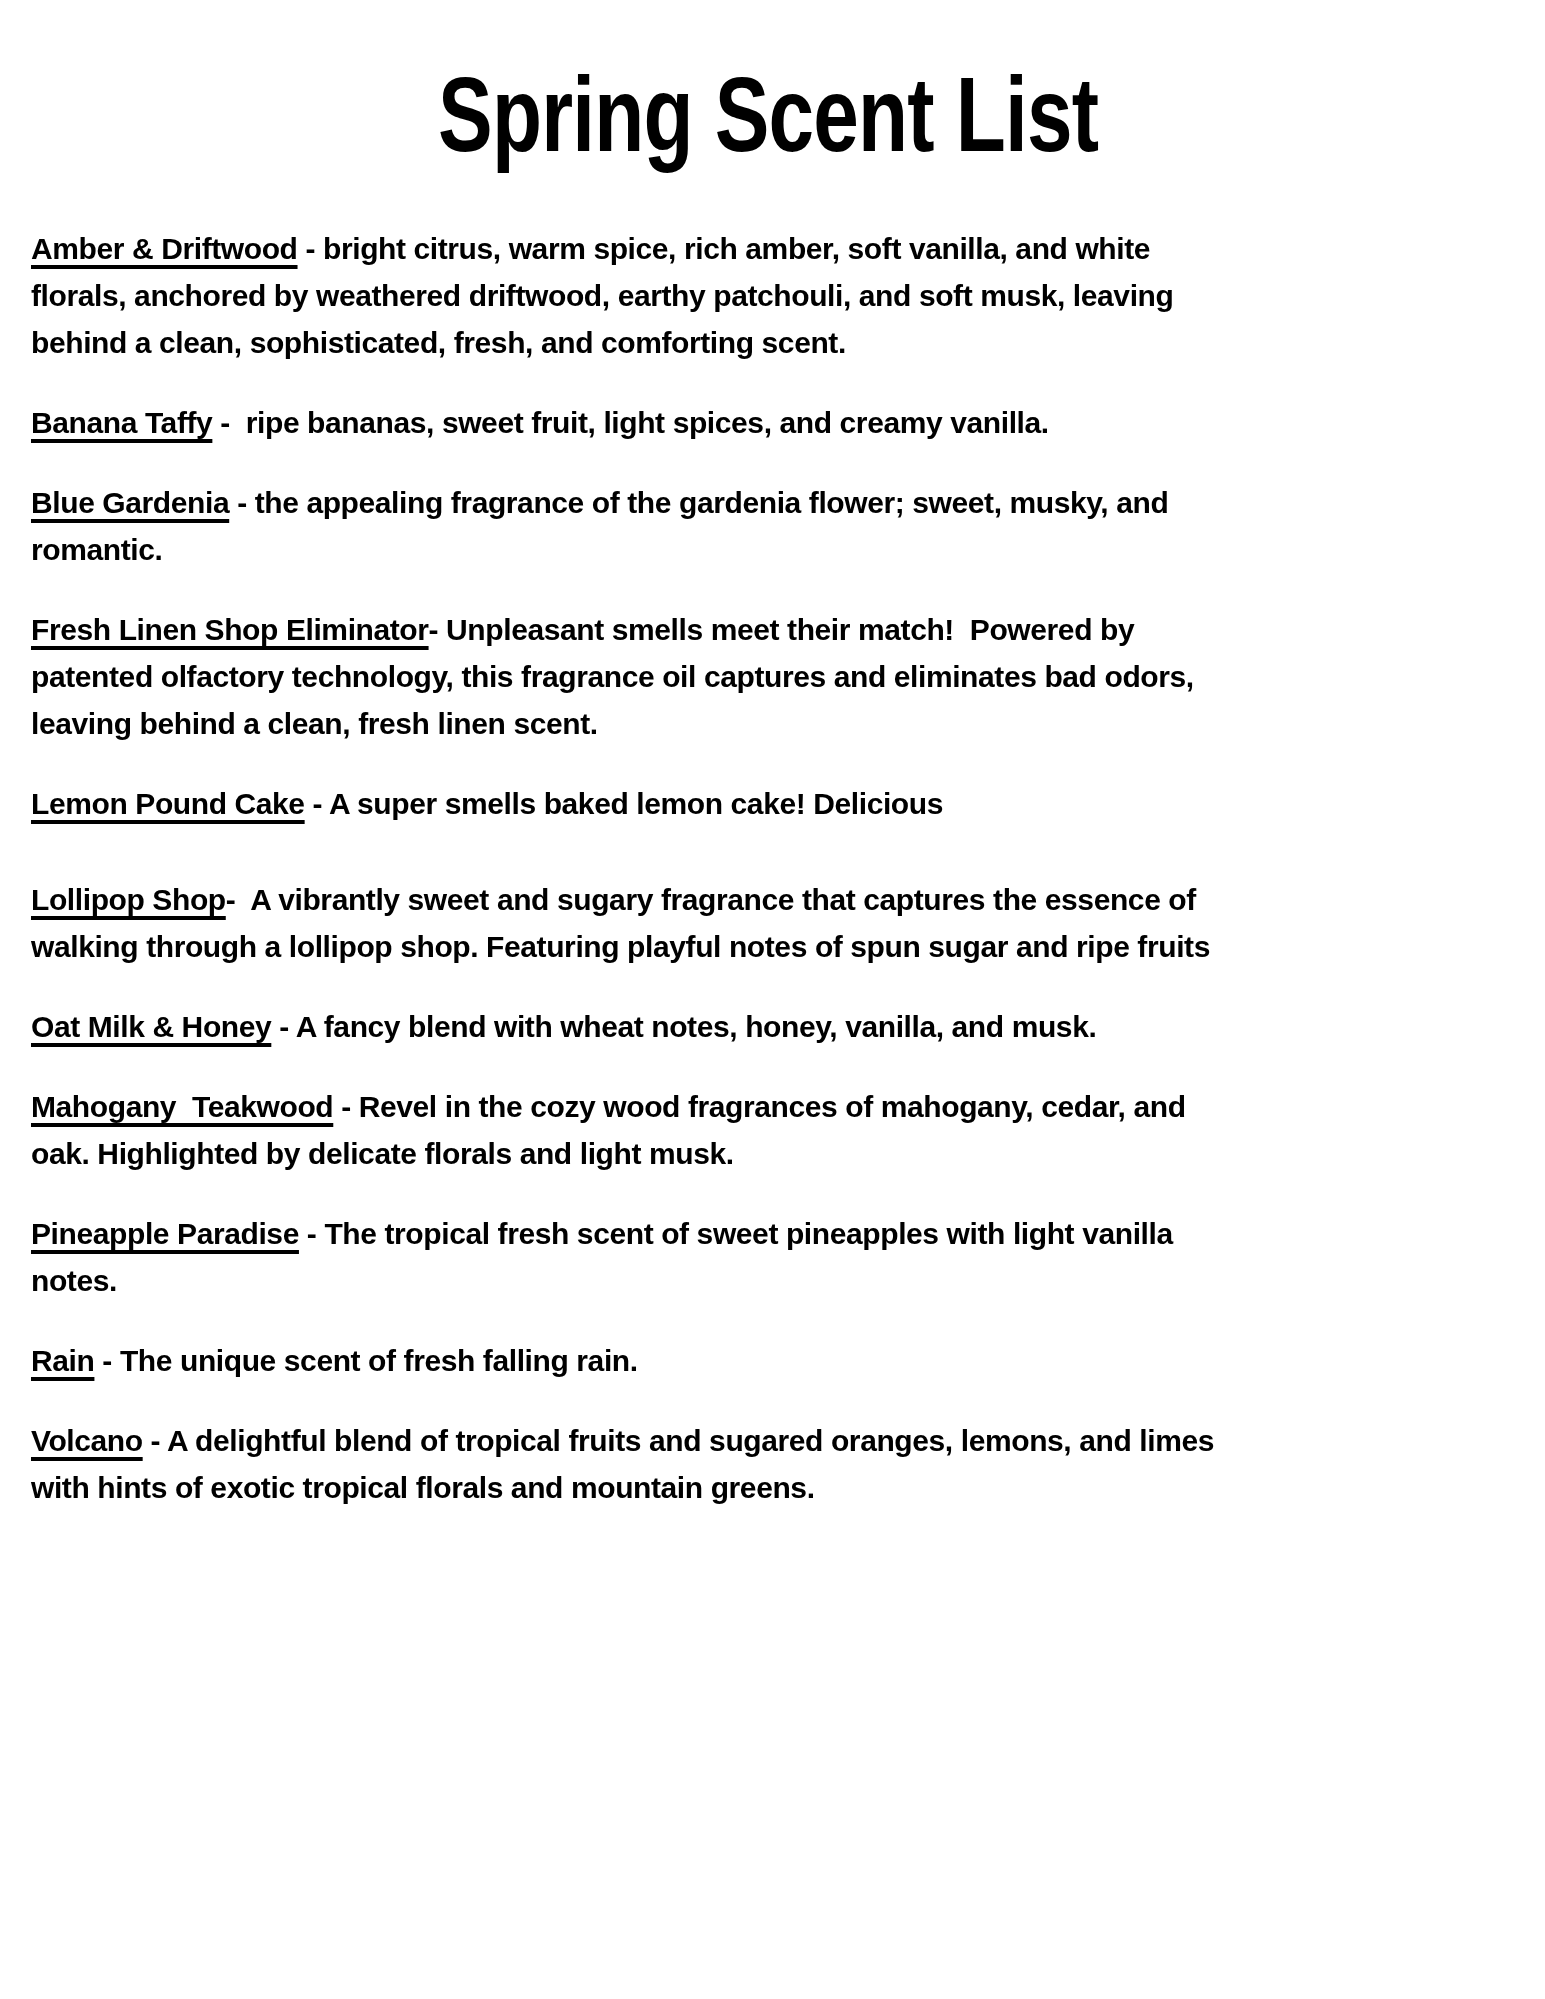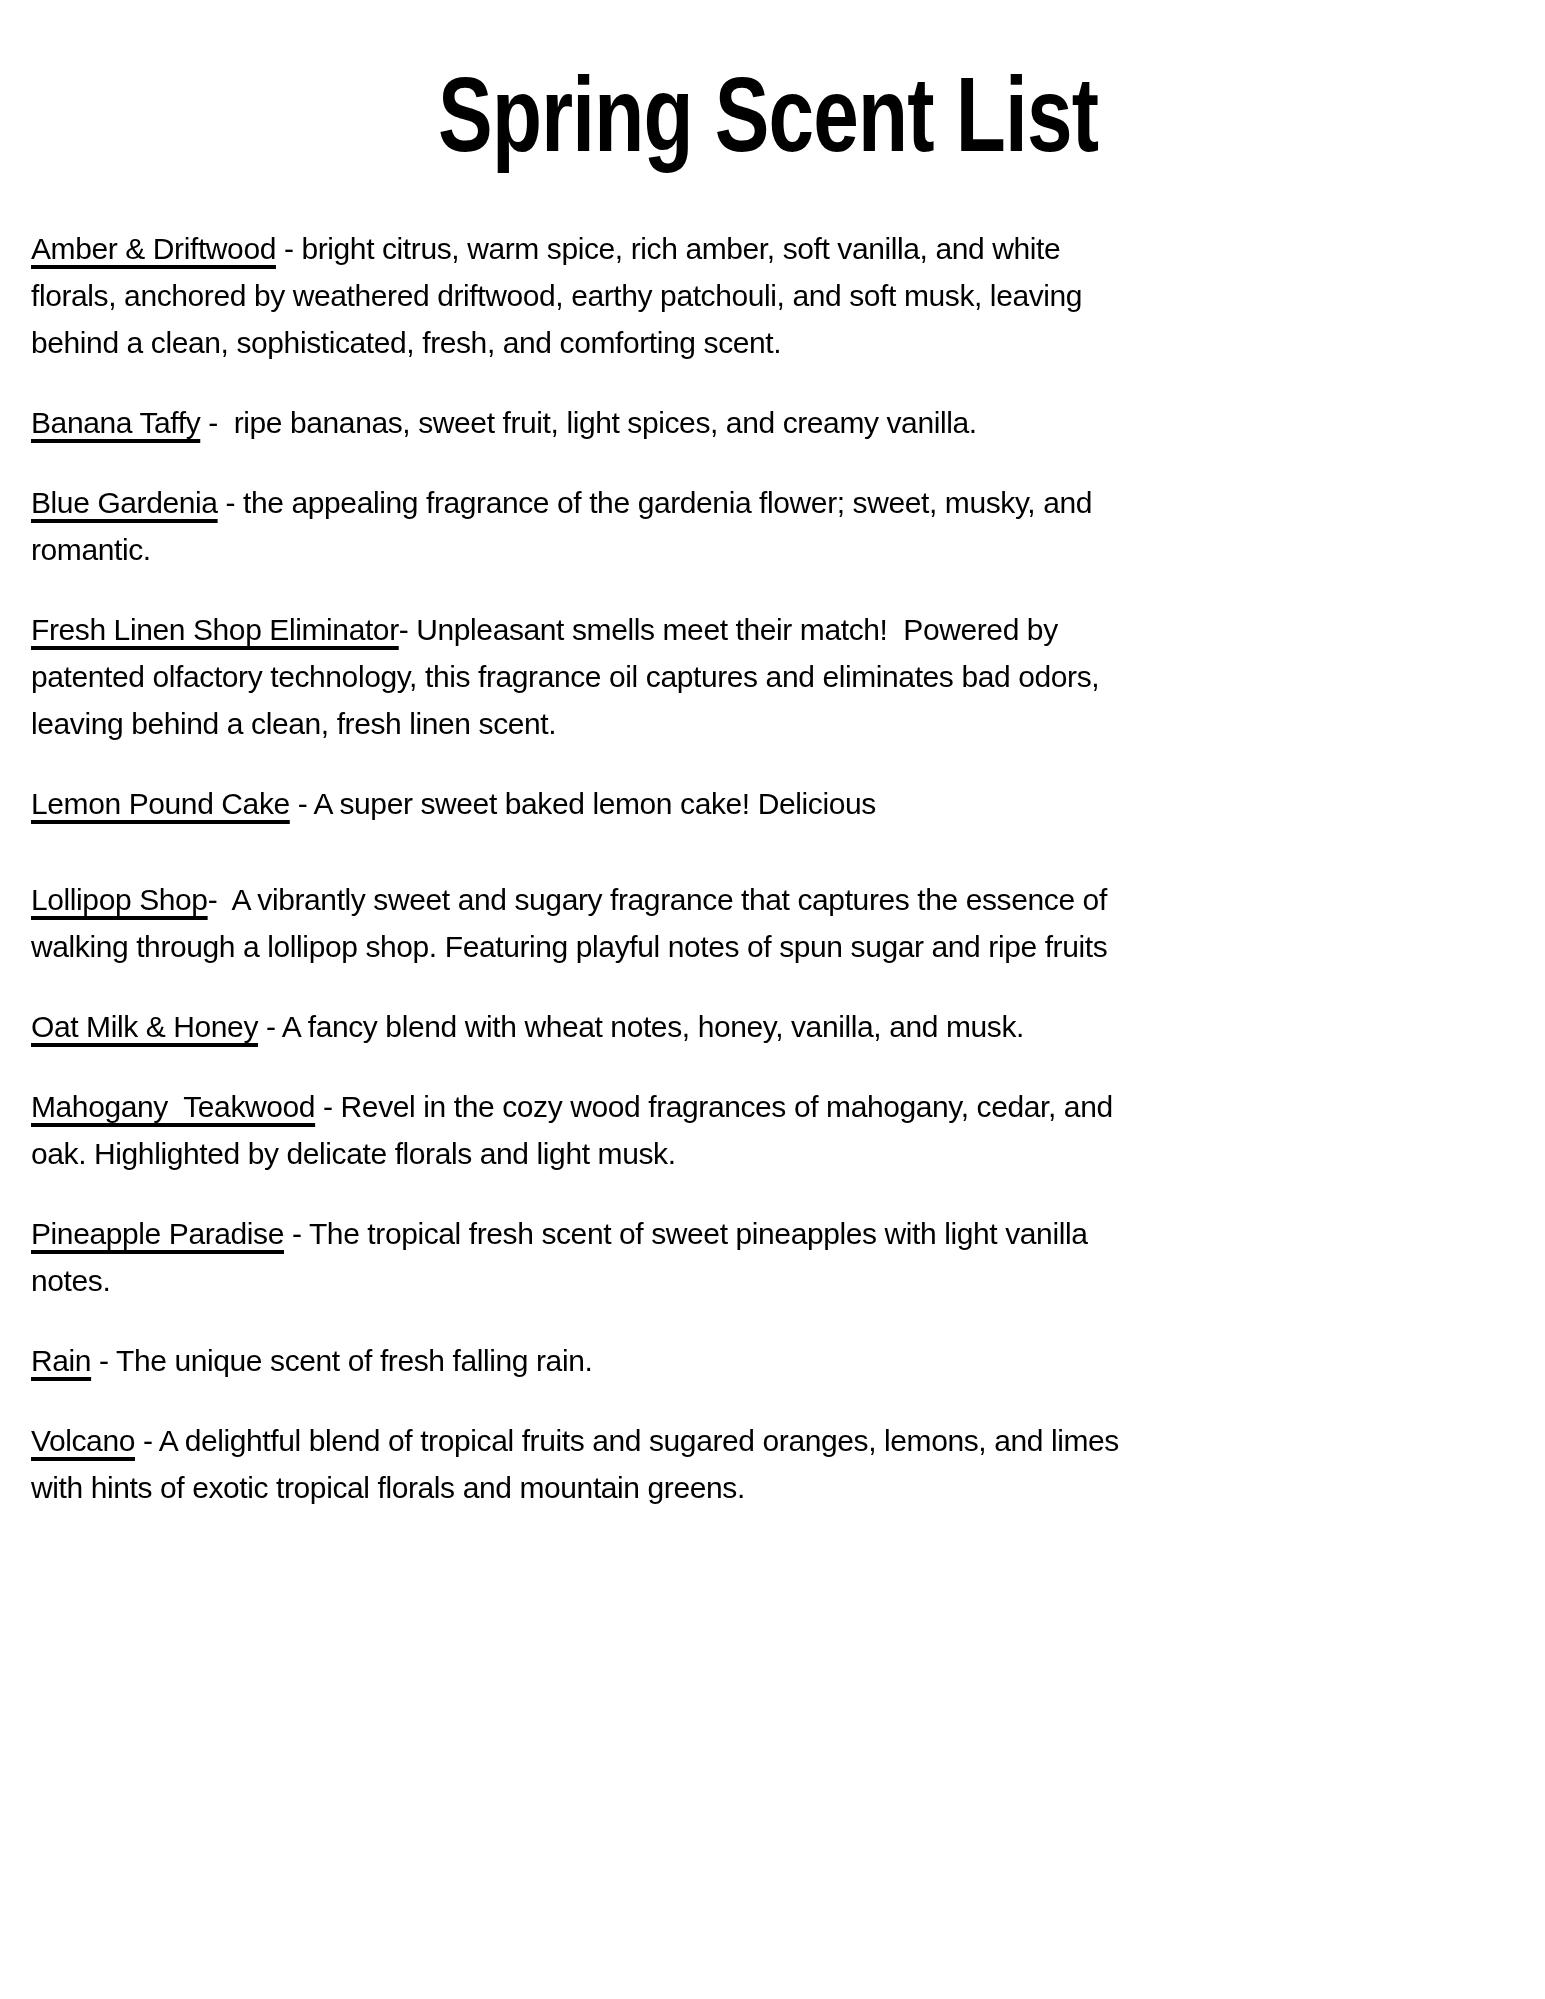--- a/index.html
+++ b/index.html
@@ -32,21 +32,21 @@
   .doc-title .squeeze {
     display: inline-block;
     transform: scaleX(0.78);
     transform-origin: 50% 50%;
   }
   .scent-entry {
     margin: 0 0 33px 0;
     max-width: 1462px;
     font-size: 30px;
     line-height: 47px;
-    font-weight: normal;
+    font-weight: bold;
     letter-spacing: -0.4px;
     white-space: pre-wrap;
   }
   .scent-entry.extra-gap {
     margin-top: 49px;
   }
   .scent-name {
     text-decoration: underline;
     text-decoration-thickness: 3.5px;
     text-underline-offset: 6px;
@@ -69,21 +69,21 @@
     <p class="scent-entry"><span class="scent-name">Banana Taffy</span><span> -  </span><span class="scent-desc">ripe bananas, sweet fruit, light spices, and creamy vanilla.</span></p>
 
     <p class="scent-entry"><span class="scent-name">Blue Gardenia</span><span> - </span><span class="scent-desc">the appealing fragrance of the gardenia flower; sweet, musky, and
 romantic.</span></p>
 
 
     <p class="scent-entry"><span class="scent-name">Fresh Linen Shop Eliminator</span><span>- </span><span class="scent-desc">Unpleasant smells meet their match!  Powered by
 patented olfactory technology, this fragrance oil captures and eliminates bad odors,
 leaving behind a clean, fresh linen scent.</span></p>
 
-    <p class="scent-entry"><span class="scent-name">Lemon Pound Cake</span><span> - </span><span class="scent-desc">A super sweet baked lemon cake! Delicious</span></p>
+    <p class="scent-entry"><span class="scent-name">Lemon Pound Cake</span><span> - </span><span class="scent-desc">A super smells baked lemon cake! Delicious</span></p>
 
     <p class="scent-entry extra-gap"><span class="scent-name">Lollipop Shop</span><span>-  </span><span class="scent-desc">A vibrantly sweet and sugary fragrance that captures the essence of
 walking through a lollipop shop. Featuring playful notes of spun sugar and ripe fruits</span></p>
 
     <p class="scent-entry"><span class="scent-name">Oat Milk &amp; Honey</span><span> - </span><span class="scent-desc">A fancy blend with wheat notes, honey, vanilla, and musk.</span></p>
 
     <p class="scent-entry"><span class="scent-name">Mahogany  Teakwood</span><span> - </span><span class="scent-desc">Revel in the cozy wood fragrances of mahogany, cedar, and
 oak. Highlighted by delicate florals and light musk.</span></p>
 
     <p class="scent-entry"><span class="scent-name">Pineapple Paradise</span><span> - </span><span class="scent-desc">The tropical fresh scent of sweet pineapples with light vanilla

